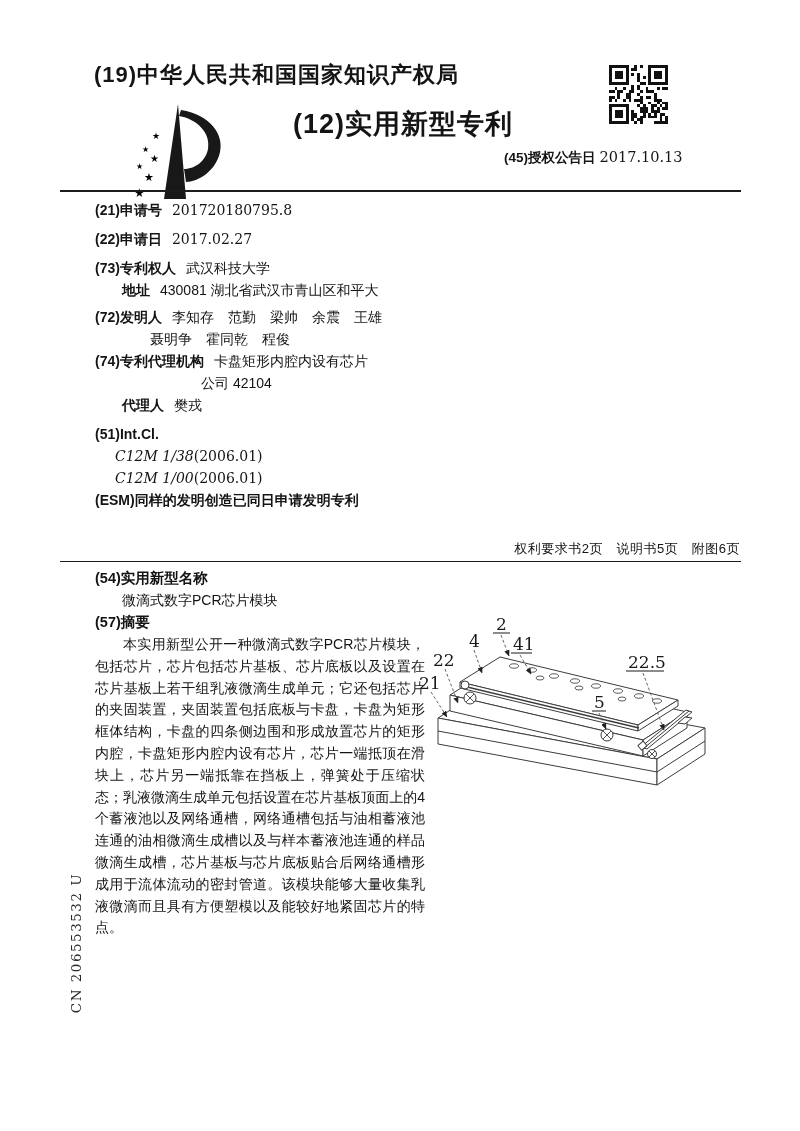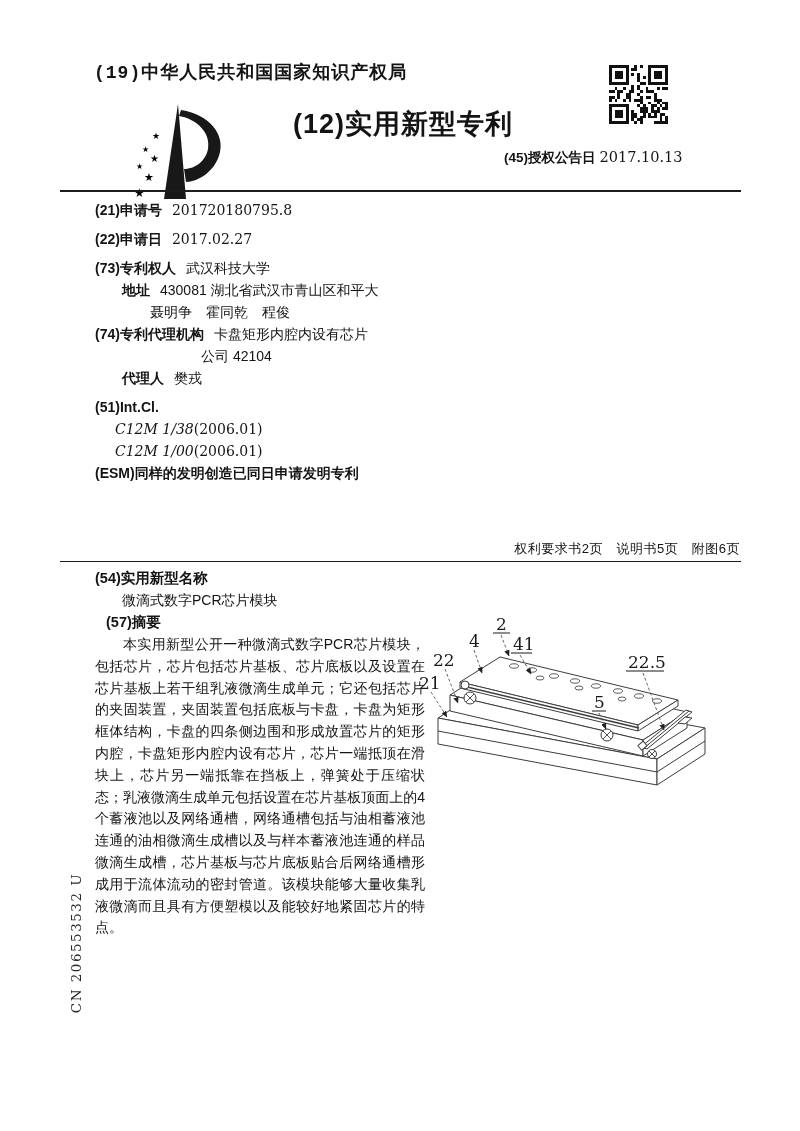--- a/index.html
+++ b/index.html
@@ -5,21 +5,21 @@
   html,body{margin:0;padding:0;}
   body{
     width:800px;height:1131px;background:#ffffff;position:relative;
     font-family:"Liberation Sans","DejaVu Sans",sans-serif;color:#141414;
     overflow:hidden;
   }
   .abs{position:absolute;}
   .b{font-weight:bold;}
   .num{font-family:"DejaVu Serif","Liberation Serif",serif;}
   
-  .office-line{left:94px;top:60px;font-size:18px;font-weight:bold;letter-spacing:1px;font-family:Liberation Mono, monospace;}
+  .office-line{left:94px;top:60px;font-size:22px;font-weight:bold;letter-spacing:1px;}
   .doc-type{left:293px;top:106px;font-size:27px;font-weight:bold;letter-spacing:1px;}
   .logo{left:134px;top:102px;width:92px;height:106px;}
   .qr{left:609px;top:65px;width:59px;height:59px;}
   .pub-block{left:504px;top:146px;font-size:13.5px;line-height:22px;white-space:nowrap;}
   .pub-block .lab{font-weight:bold;}
   .pub-block .num{font-size:14.5px;margin-left:4px;}
   .rule{left:60px;width:681px;height:0;border-top:2px solid #1c1c1c;}
   .rule-top{top:190px;}
   .rule-mid{top:561px;border-top-width:1.8px;}
   
@@ -32,21 +32,21 @@
   .ind2{margin-left:55px;}
   .ind3{margin-left:106px;}
   .ind4{margin-left:20px;}
   .cls{font-family:"DejaVu Serif","Liberation Serif",serif;font-style:italic;font-weight:normal;}
   .clsyr{font-family:"DejaVu Serif","Liberation Serif",serif;}
   
   .pages-line{top:540px;right:60px;font-size:13px;letter-spacing:0.5px;}
   
   .sec54{left:95px;top:569px;font-size:14.5px;font-weight:bold;}
   .title54{left:122px;top:592px;font-size:14px;}
-  .sec57{left:106px;top:613px;font-size:14.5px;font-weight:bold;}
+  .sec57{left:95px;top:613px;font-size:14.5px;font-weight:bold;}
   .abstract{
     left:95px;top:634px;width:330px;font-size:14px;line-height:21.8px;
     text-align:justify;text-indent:2em;margin:0;
   }
   
   .figure{left:415px;top:600px;width:370px;height:250px;}
   .fig-label{font-family:"DejaVu Serif","Liberation Serif",serif;font-size:17px;fill:#1a1a1a;}
   
   .side-code{
     left:76px;top:943px;transform:translate(-50%,-50%) rotate(-90deg);
@@ -211,20 +211,23 @@
   </div>
   <div class="row g7">
     <span class="lbl">(22)申请日</span><span class="num">2017.02.27</span>
   </div>
   <div class="row g7">
     <span class="lbl">(73)专利权人</span><span>武汉科技大学</span>
   </div>
   <div class="row ind1">
     <span class="lbl">地址</span><span>430081 湖北省武汉市青山区和平大</span>
   </div>
+  <div class="row g5">
+    <span class="lbl">(72)发明人</span><span>李知存　范勤　梁帅　余震　王雄</span>
+  </div>
   <div class="row ind2">
     <span>聂明争　霍同乾　程俊</span>
   </div>
   <div class="row">
     <span class="lbl">(74)专利代理机构</span><span>卡盘矩形内腔内设有芯片</span>
   </div>
   <div class="row ind3">
     <span>公司 42104</span>
   </div>
   <div class="row ind1">

